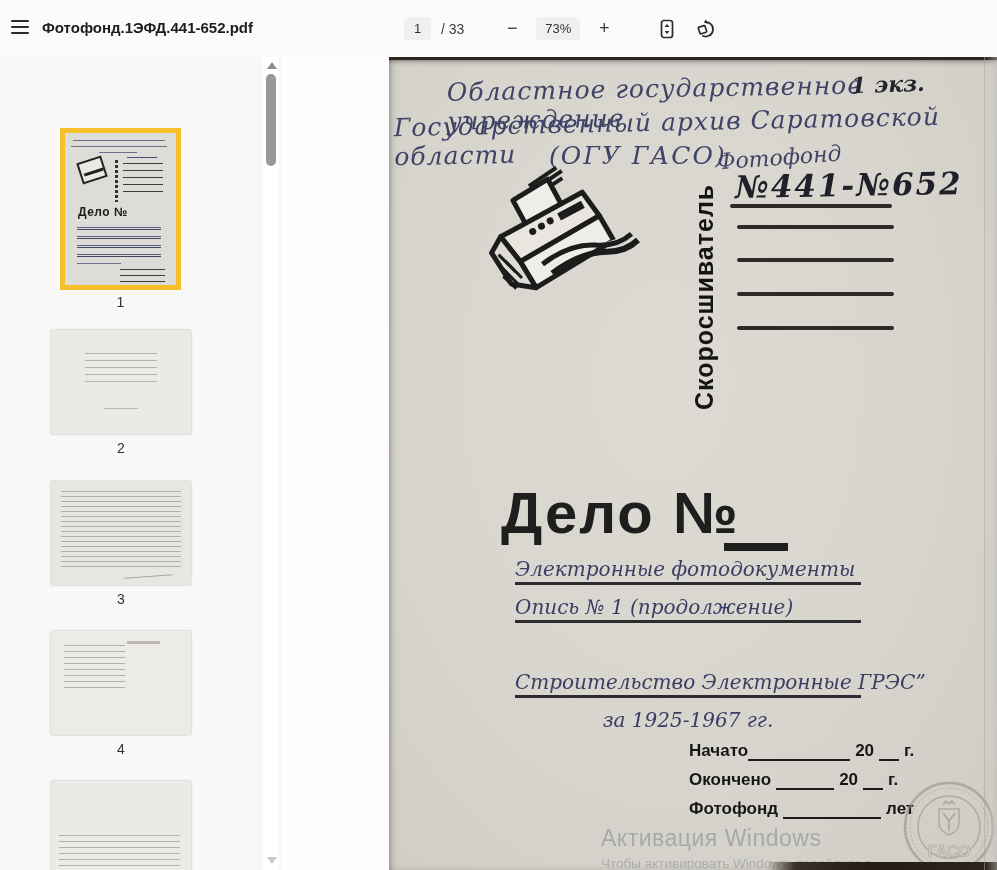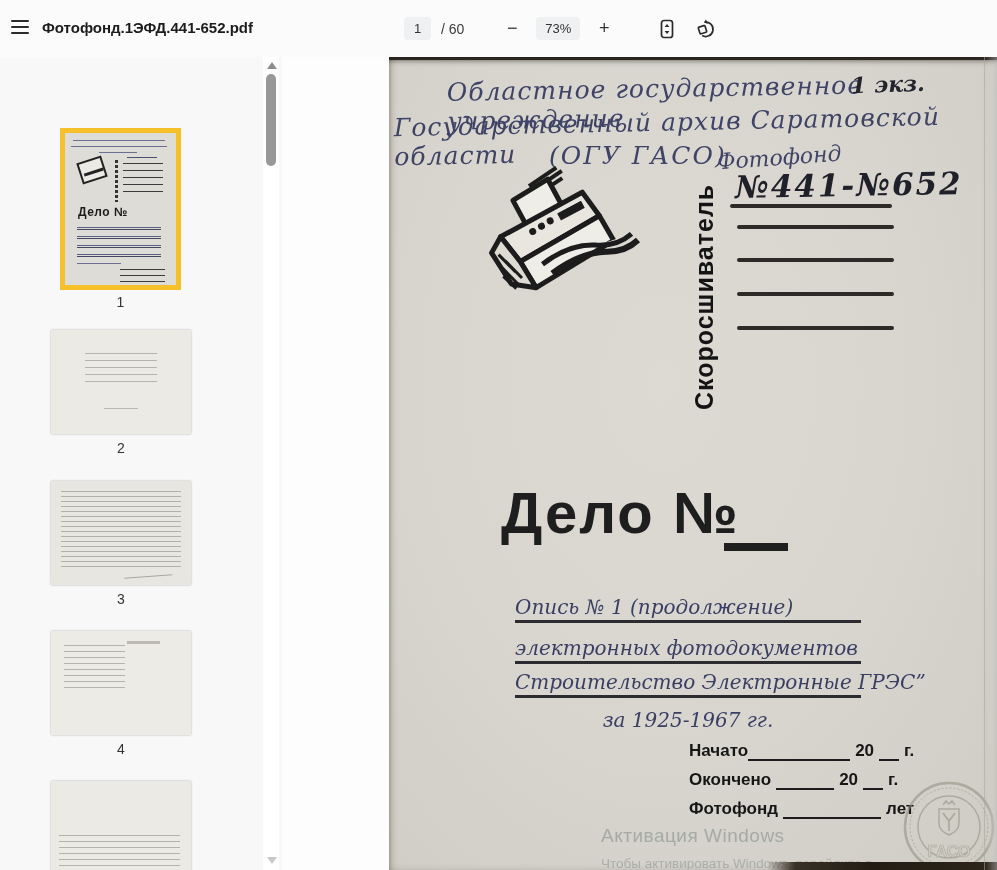--- a/index.html
+++ b/index.html
@@ -98,41 +98,41 @@
 
   .case-line { position:absolute; left:126px; width:346px; font-family:"DejaVu Serif", serif; font-style:italic;
     font-size:20px; color:#3a3e63; border-bottom:3px solid #2b2b30; padding-bottom:1px; white-space:nowrap; }
   .case-last { border-bottom:none;text-align:center; }
 
   .form-block { position:absolute; left:300px; top:684px; width:230px; font-weight:700; color:#161616; font-size:17px; }
   .form-row { display:flex; align-items:flex-end; margin-bottom:9px; }
   .fline { display:inline-block; border-bottom:2px solid #1c1c1c; height:14px; margin:0 5px; }
 
   .stamp { position:absolute; left:512px; top:722px; opacity:.55; }
-  .watermark1 { position:absolute; left:212px; top:768px; font-size:19px; color:rgba(158,163,157,.85); letter-spacing:.5px; }
+  .watermark1 { position:absolute; left:212px; top:768px; font-size:23px; color:rgba(158,163,157,.85); letter-spacing:.5px; }
   .watermark2 { position:absolute; left:212px; top:799px; font-size:13.5px; color:rgba(158,163,157,.75); }
   .bottom-strip { position:absolute; left:378px; bottom:0; width:230px; height:8px;
     background:linear-gradient(to right, rgba(40,32,22,0), rgba(42,34,24,.9) 12%, #231c14 45%, #2e261c); }
 </style>
 </head>
 <body>
 
 <div id="app">
 
   <div class="toolbar">
     <div class="hamburger">
         <span></span>
         <span></span>
         <span></span>
       </div>
     <div class="doc-title">Фотофонд.1ЭФД.441-652.pdf</div>
 
     <div class="tb-center">
       <div class="page-box">1</div>
-      <div class="page-total">/ 60</div>
+      <div class="page-total">/ 33</div>
       <div class="tb-gap"></div>
       <button class="tb-btn">−</button>
       <div class="zoom-box">73%</div>
       <button class="tb-btn">+</button>
       <div class="tb-gap"></div>
       <div class="tb-icon">
         <svg width="22" height="22" viewBox="0 0 22 22" fill="none">
           <rect x="5.5" y="2.5" width="11" height="17" rx="2.5" stroke="#2b2b2b" stroke-width="1.7"></rect>
           <path d="M11 6 L13.4 9 H8.6 Z" fill="#2b2b2b"></path>
           <path d="M11 16 L8.6 13 H13.4 Z" fill="#2b2b2b"></path>
@@ -236,22 +236,22 @@
         <path d="M64 92 Q96 82 120 92 Q140 101 158 94" fill="#efede7" stroke-width="5"></path>
         <path d="M70 104 Q104 94 128 102 Q146 109 162 102" stroke-width="6"></path>
       </g>
     </svg>
 
     <div class="binder">Скоросшиватель</div>
 
     <div class="delo">Дело №</div>
     <div class="delo-blank"></div>
 
+    <div class="case-line" style="top:500px;">Электронные фотодокументы</div>
     <div class="case-line" style="top:538px;">Опись № 1 (продолжение)</div>
-    <div class="case-line" style="top:579px;">электронных фотодокументов</div>
     <div class="case-line" style="top:613px;">Строительство Электронные ГРЭС”</div>
     <div class="case-line case-last" style="top:651px;">за 1925-1967 гг.</div>
 
     <div class="form-block">
       <div class="form-row">
         <span>Начато</span>
         <span class="fline" style="width:102px; margin-left:0;"></span>
         <span>20</span>
         <span class="fline" style="width:20px;"></span>
         <span>г.</span>

